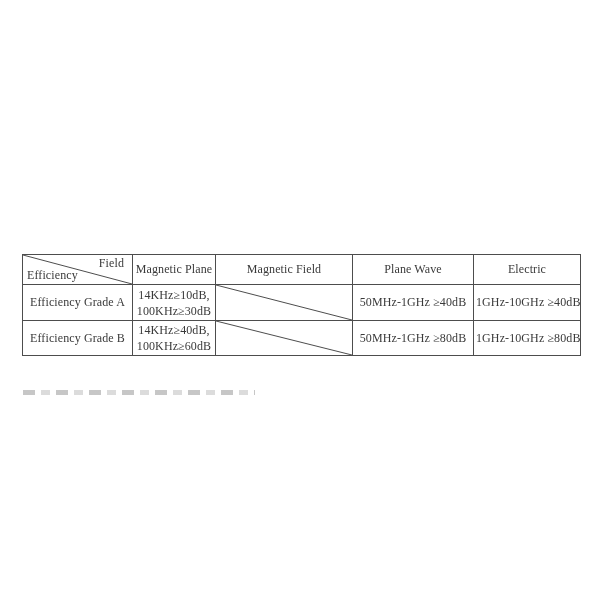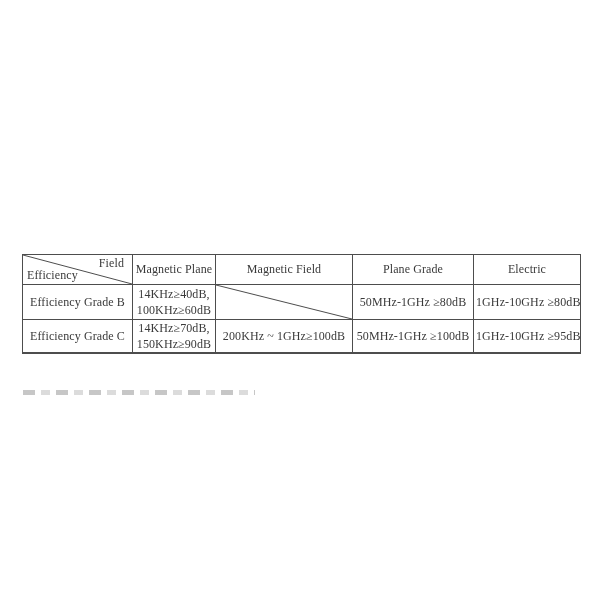--- a/index.html
+++ b/index.html
@@ -113,48 +113,52 @@
         <tr class="header-row">
       <td class="corner-cell">
         <svg class="diag" viewBox="0 0 100 100" preserveAspectRatio="none">
           <line x1="0" y1="0" x2="100" y2="100" vector-effect="non-scaling-stroke"></line>
         </svg>
         <span class="fld-label">Field</span>
         <span class="eff-label">Efficiency</span>
       </td>
       <td>Magnetic Plane</td>
       <td>Magnetic Field</td>
-      <td>Plane Grade</td>
+      <td>Plane Wave</td>
       <td>Electric</td>
     </tr>
 
+    <tr class="row-a">
+      <td>Efficiency Grade A</td>
+      <td class="mag-cell">
+        <div>14KHz≥10dB,</div>
+        <div>100KHz≥30dB</div>
+      </td>
+      <td class="slash-cell">
+        <svg class="diag" viewBox="0 0 100 100" preserveAspectRatio="none">
+          <line x1="0" y1="0" x2="100" y2="100" vector-effect="non-scaling-stroke"></line>
+        </svg>
+      </td>
+      <td class="nowrap">50MHz-1GHz ≥40dB</td>
+      <td class="nowrap">1GHz-10GHz ≥40dB</td>
+    </tr>
 
     <tr class="row-b">
       <td>Efficiency Grade B</td>
       <td class="mag-cell">
         <div>14KHz≥40dB,</div>
         <div>100KHz≥60dB</div>
       </td>
       <td class="slash-cell">
         <svg class="diag" viewBox="0 0 100 100" preserveAspectRatio="none">
           <line x1="0" y1="0" x2="100" y2="100" vector-effect="non-scaling-stroke"></line>
         </svg>
       </td>
       <td class="nowrap">50MHz-1GHz ≥80dB</td>
       <td class="nowrap">1GHz-10GHz ≥80dB</td>
     </tr>
 
-    <tr class="row-c">
-      <td>Efficiency Grade C</td>
-      <td class="mag-cell">
-        <div>14KHz≥70dB,</div>
-        <div>150KHz≥90dB</div>
-      </td>
-      <td class="nowrap">200KHz ~ 1GHz≥100dB</td>
-      <td class="nowrap">50MHz-1GHz ≥100dB</td>
-      <td class="nowrap">1GHz-10GHz ≥95dB</td>
-    </tr>
   </tbody>
     </table>
 
   <div class="faded-artifact"></div>
 
 </div>
 
 </body></html>

